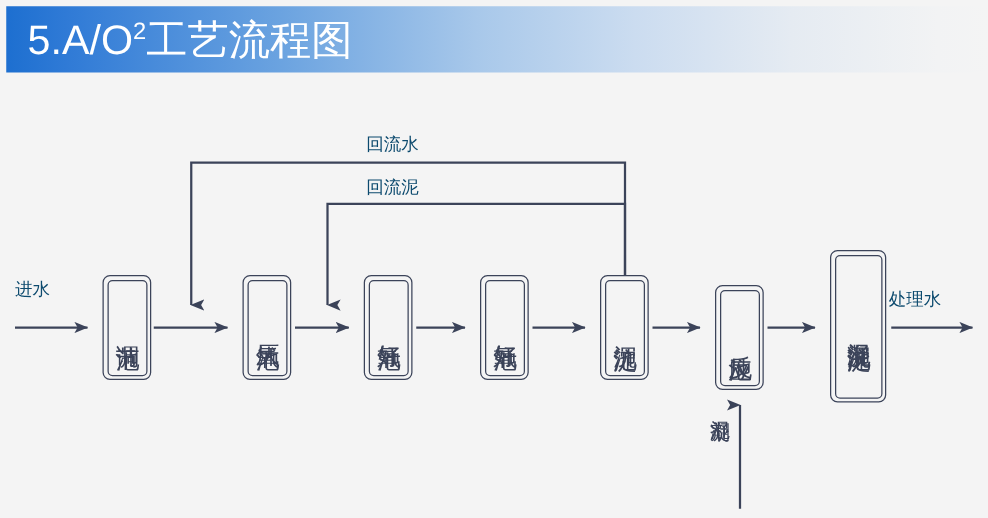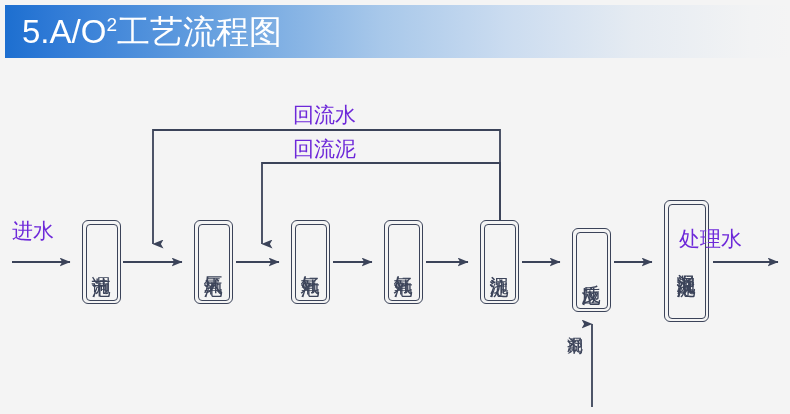--- a/index.html
+++ b/index.html
@@ -53,21 +53,21 @@
     font-size:19px;
     line-height:25px;
     writing-mode:vertical-rl;
     text-orientation:upright;
     white-space:nowrap;
     letter-spacing:1px;
   }
 
   
   .flabel{
-    position:absolute;color:#6d28d9;font-size:21px;line-height:20px;
+    position:absolute;color:#0c4a6e;font-size:14px;line-height:20px;
     white-space:nowrap;
   }
   .vlabel{
     position:absolute;color:#3b4359;font-size:16px;line-height:19px;
     writing-mode:vertical-rl;text-orientation:upright;white-space:nowrap;
   }
 </style>
 </head>
 <body>
 
@@ -151,19 +151,19 @@
       </div>
     </div>
 
     <div class="pbox" style="left:664px;top:138px;width:45px;height:122px;">
       <div class="inner">
         <span class="vtext">混凝沉淀池</span>
       </div>
     </div>
 
     <div class="flabel" style="left:12px;top:159px;">进水</div>
-    <div class="flabel" style="left:679px;top:167px;">处理水</div>
+    <div class="flabel" style="left:711px;top:167px;">处理水</div>
     <div class="flabel" style="left:293px;top:43px;">回流水</div>
     <div class="flabel" style="left:293px;top:77px;">回流泥</div>
     <div class="vlabel" style="left:566px;top:262px;">混凝剂</div>
 
   </div>
 </div>
 
 </body></html>

